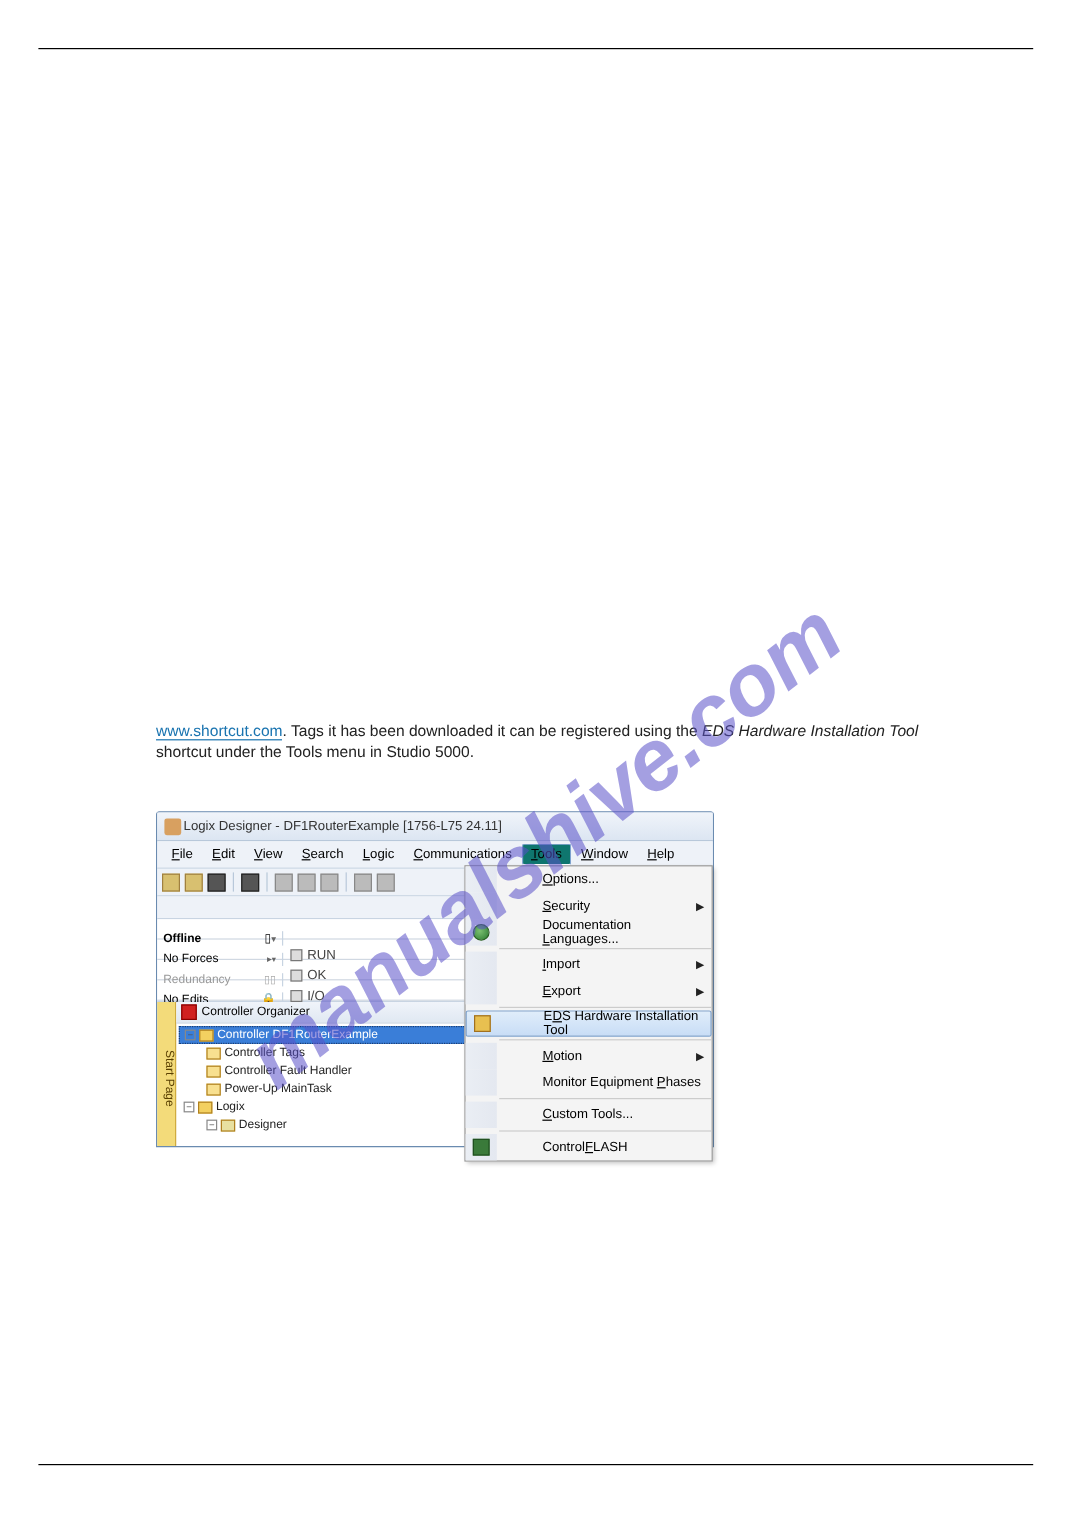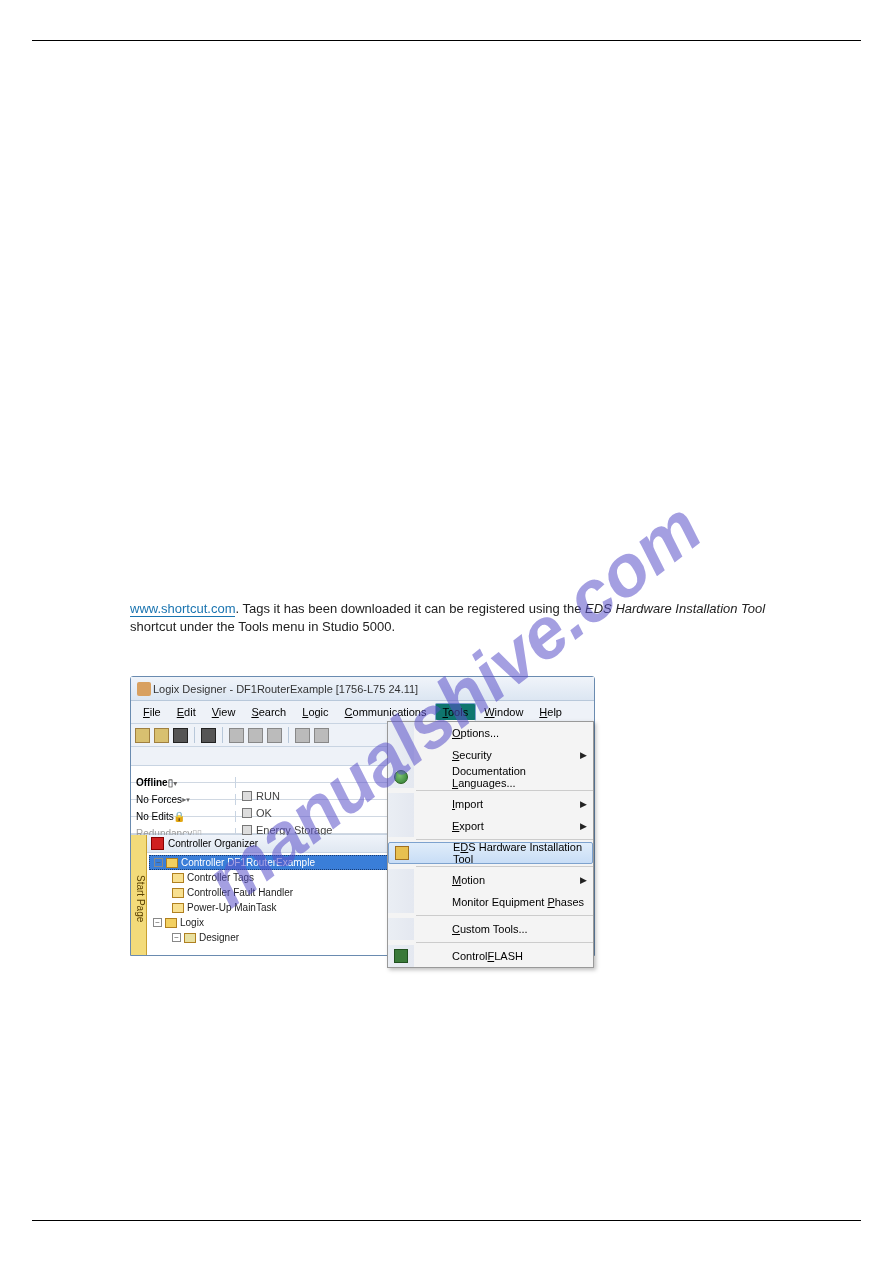--- a/index.html
+++ b/index.html
@@ -85,20 +85,21 @@
   .statusbar {
     background: #fff;
     border-bottom: 1px solid #c8d4e2;
   }
   .status-row { display: flex; align-items: center; border-bottom: 1px solid #d0d8e2; height: 17px; }
   .status-left {
     width: 105px;
     padding: 0 5px;
     display: flex;
     align-items: center;
+    justify-content: space-between;
     border-right: 1px solid #c8d4e2;
     font-size: 10px;
     margin-top: 16px;
   }
   .status-right { padding-left: 6px; display: flex; align-items: center; gap: 4px; font-size: 11px; color: #444; margin-top: 44px; }
   .led { width: 10px; height: 10px; border: 1px solid #777; background: #ddd; }
   .tri { font-size: 8px; color: #666; }
   .muted { color: #999; }
   .lower { display: flex; height: 120px; }
   .startpage {
@@ -259,37 +260,37 @@
           <div class="status-left">
               <span>No Forces</span>
               <span class="tri">▸<span style="font-size:7px">▾</span></span>
             </div>
           <div class="status-right">
               <span class="led"></span>
               <span>OK</span>
             </div>
         </div>
         <div class="status-row">
+          <div class="status-left muted">
+              <span>Redundancy</span>
+              <span style="font-size:9px;color:#aaa">▯▯</span>
+            </div>
+          <div class="status-right">
+              <span class="led"></span>
+              <span>I/O</span>
+            </div>
+        </div>
+        <div class="status-row">
           <div class="status-left">
               <span>No Edits</span>
               <span style="color:#c0a000">🔒</span>
             </div>
           <div class="status-right">
               <span class="led"></span>
               <span>Energy Storage</span>
-            </div>
-        </div>
-        <div class="status-row">
-          <div class="status-left muted">
-              <span>Redundancy</span>
-              <span style="font-size:9px;color:#aaa">▯▯</span>
-            </div>
-          <div class="status-right">
-              <span class="led"></span>
-              <span>I/O</span>
             </div>
         </div>
       </div>
 
       <div class="lower">
         <div class="startpage">Start Page</div>
         <div class="org-panel">
           <div class="org-title">
             <div class="red-ic"></div>
             <span>Controller Organizer</span>

